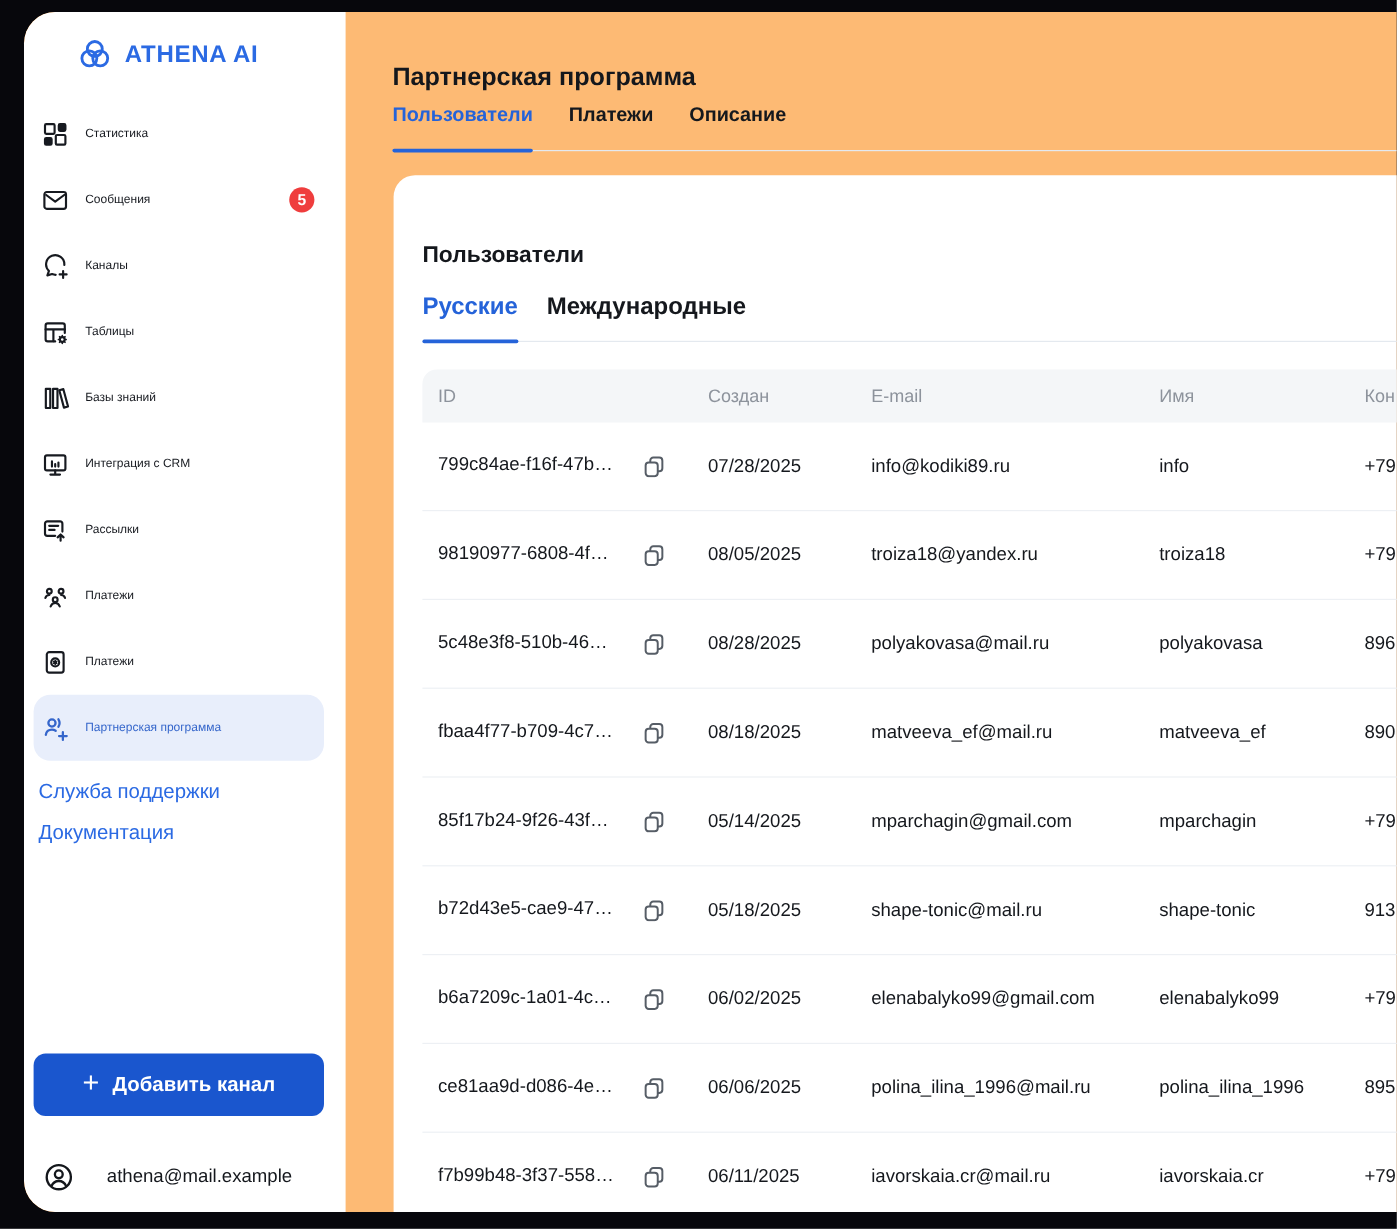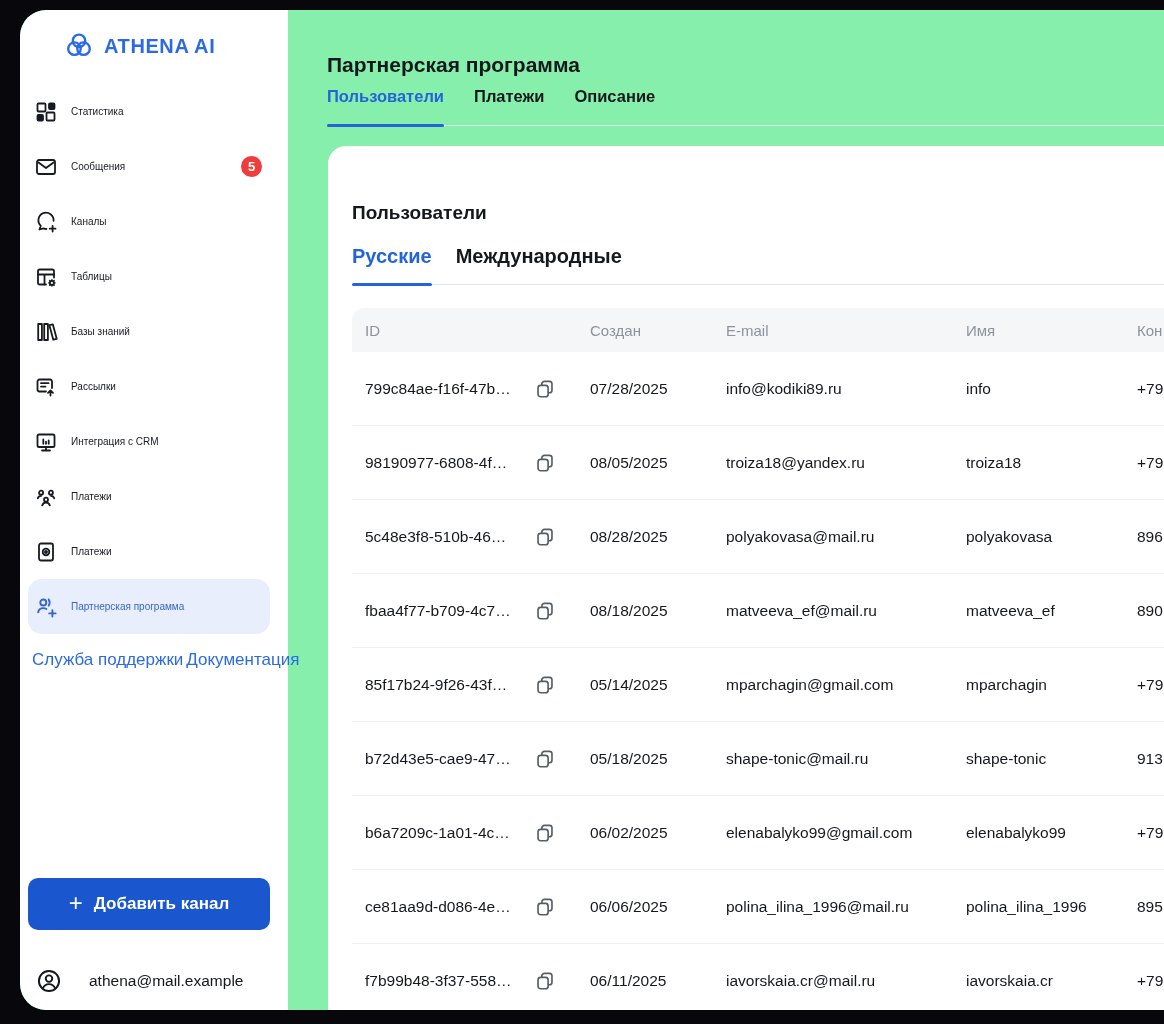--- a/index.html
+++ b/index.html
@@ -2,34 +2,34 @@
 <html lang="ru"><head>
 <meta charset="utf-8">
 <style>
   html,body{margin:0;padding:0}
   body{
     width:1164px;height:1024px;position:relative;overflow:hidden;
     background:#07070c;
     font-family:"Liberation Sans","DejaVu Sans",sans-serif;
     -webkit-font-smoothing:antialiased;
   }
-  .window{position:absolute;left:20px;top:10px;right:0;bottom:14px;background:#86efac;border-radius:26px 0 0 26px;overflow:hidden}
+  .window{position:absolute;left:20px;top:10px;right:0;bottom:14px;background:#fdba74;border-radius:26px 0 0 26px;overflow:hidden}
   
   .sidebar{position:absolute;left:0;top:0;bottom:0;width:268px;background:#fff;border-radius:26px 0 0 26px}
   .logo{position:absolute;left:42px;top:19px;display:flex;align-items:center;gap:8px}
   .logo svg{width:34px;height:34px;color:#2b6ae3}
   .logo-text{font-size:20px;font-weight:800;color:#2b6ae3;letter-spacing:.6px;white-space:nowrap}
   .nav{position:absolute;top:74px;left:0;right:0}
   .nav-item{height:55px;display:flex;align-items:center;gap:13px;padding-left:6px;margin:0 18px 0 8px;border-radius:14px;cursor:pointer;color:#171a20}
   .nav-item.active{background:#e8eefb;color:#3566cb}
   .nav-item .icon{width:24px;height:24px;flex:0 0 24px;display:flex}
   .nav-item .icon svg{width:24px;height:24px}
   .nav-label{font-size:10px;white-space:nowrap}
   .badge{margin-left:auto;margin-right:8px;min-width:21px;height:21px;border-radius:50%;background:#ef3d3d;color:#fff;font-size:13px;font-weight:700;display:flex;align-items:center;justify-content:center}
-  .side-links{position:absolute;top:640px;left:12px;display:flex;flex-direction:row;gap:3px}
+  .side-links{position:absolute;top:640px;left:12px;display:flex;flex-direction:column;gap:15px}
   .side-link{font-size:17px;color:#2b6ae3;font-weight:500;cursor:pointer;white-space:nowrap;line-height:19px}
   .add-btn{position:absolute;left:8px;bottom:80px;width:242px;height:52px;background:#1a56ce;border:none;border-radius:10px;color:#fff;font-size:17px;font-weight:700;display:flex;align-items:center;justify-content:center;gap:11px;cursor:pointer;font-family:inherit}
   .add-btn .plus{font-size:24px;font-weight:400;line-height:1;margin-top:-3px}
   .account{position:absolute;left:16px;bottom:16px;display:flex;align-items:center;gap:27px;cursor:pointer}
   .account svg{width:26px;height:26px;color:#14171c}
   .account-email{font-size:15.5px;color:#14171c}
   
   .main{position:absolute;left:268px;right:0;top:0;bottom:0}
   .page-title{position:absolute;left:39px;top:29px;font-size:21px;font-weight:700;color:#14171c}
   .tabs{position:absolute;left:39px;right:0;top:76px;display:flex;gap:30px;border-bottom:1.5px solid #e4e9ef}
@@ -125,38 +125,38 @@
               <path d="M15.4 5.2l3.4-.9 3.9 14.5-3.4.9z"></path>
             </svg>
           </span>
           <span class="nav-label">Базы знаний</span>
 
         </div>
 
         <div class="nav-item">
           <span class="icon">
             <svg viewBox="0 0 24 24" fill="none" stroke="currentColor" stroke-width="1.8" stroke-linecap="round" stroke-linejoin="round">
+              <rect x="3.5" y="4.5" width="17" height="12.5" rx="1.6"></rect>
+              <path d="M9.3 9.5v4.3M12 11.7v2.1M14.7 10.4v3.4"></path>
+              <path d="M12 17v3M8 20.5h8"></path>
+            </svg>
+          </span>
+          <span class="nav-label">Интеграция с CRM</span>
+
+        </div>
+
+        <div class="nav-item">
+          <span class="icon">
+            <svg viewBox="0 0 24 24" fill="none" stroke="currentColor" stroke-width="1.8" stroke-linecap="round" stroke-linejoin="round">
               <path d="M18 13V6.4c0-1-.8-1.9-1.9-1.9H5.4c-1 0-1.9.8-1.9 1.9v8.2c0 1 .8 1.9 1.9 1.9H12"></path>
               <path d="M7 8.2h7.5M7 11.6h4.5"></path>
               <path d="M16.5 20.6v-5.2M14 17.8l2.5-2.4 2.5 2.4"></path>
             </svg>
           </span>
           <span class="nav-label">Рассылки</span>
-
-        </div>
-
-        <div class="nav-item">
-          <span class="icon">
-            <svg viewBox="0 0 24 24" fill="none" stroke="currentColor" stroke-width="1.8" stroke-linecap="round" stroke-linejoin="round">
-              <rect x="3.5" y="4.5" width="17" height="12.5" rx="1.6"></rect>
-              <path d="M9.3 9.5v4.3M12 11.7v2.1M14.7 10.4v3.4"></path>
-              <path d="M12 17v3M8 20.5h8"></path>
-            </svg>
-          </span>
-          <span class="nav-label">Интеграция с CRM</span>
 
         </div>
 
         <div class="nav-item">
           <span class="icon">
             <svg viewBox="0 0 24 24" fill="none" stroke="currentColor" stroke-width="1.8" stroke-linecap="round" stroke-linejoin="round">
               <circle cx="7.1" cy="7.7" r="2"></circle>
               <path d="M3.8 13.3c.5-1.6 1.9-2.5 3.3-2.5"></path>
               <circle cx="16.9" cy="7.7" r="2"></circle>
               <path d="M20.2 13.3c-.5-1.6-1.9-2.5-3.3-2.5"></path>

